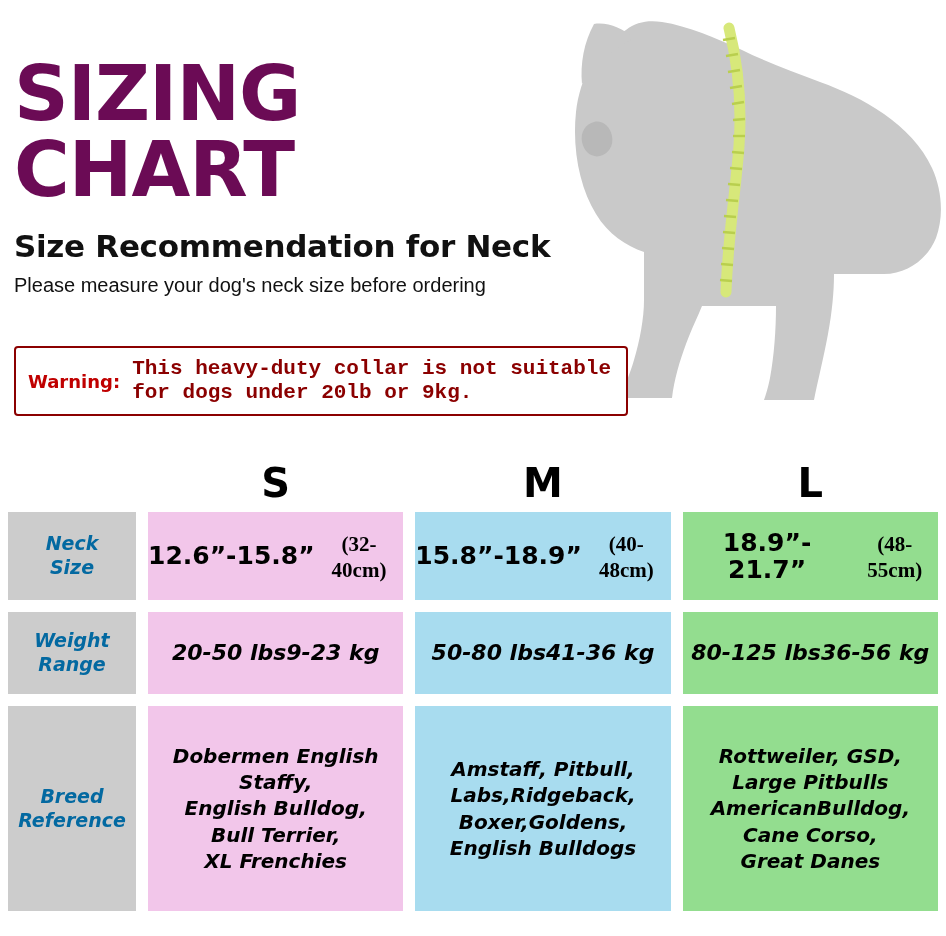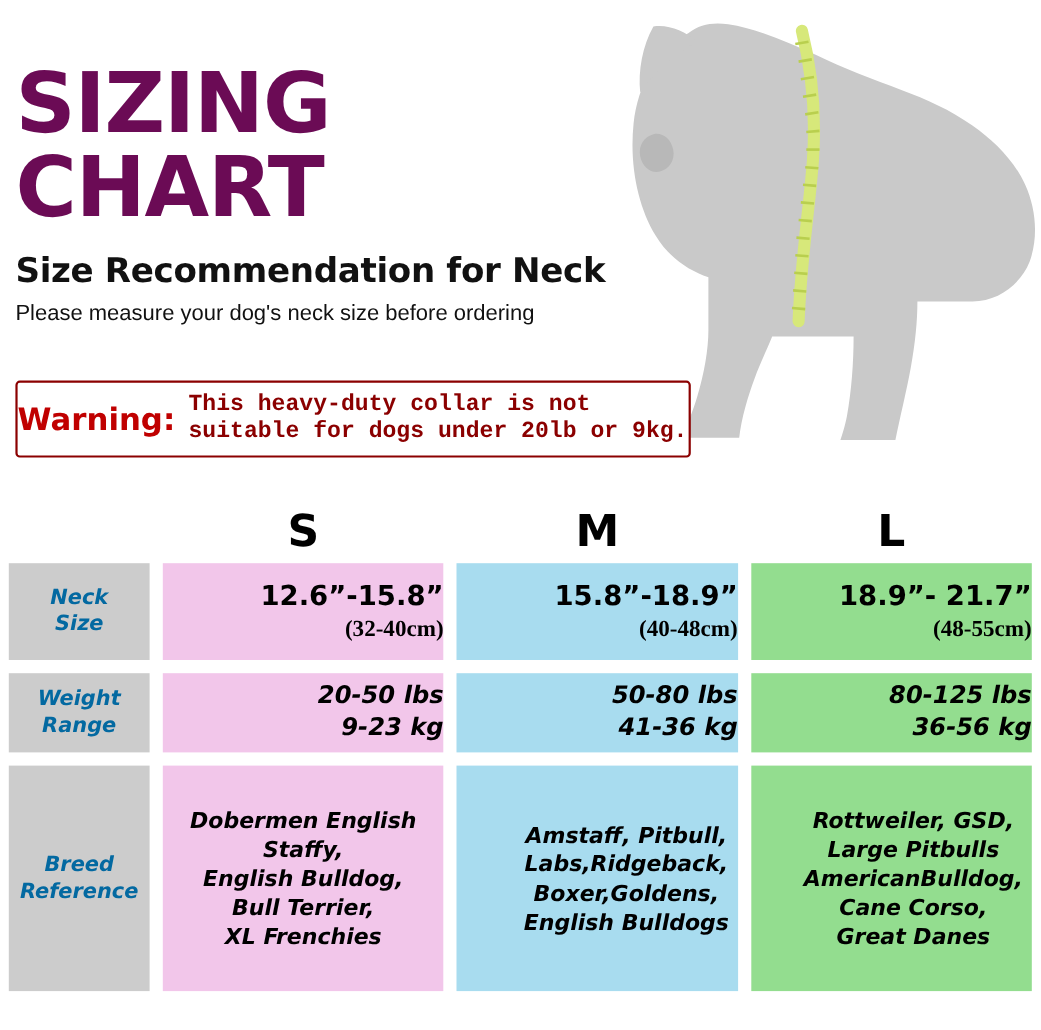--- a/index.html
+++ b/index.html
@@ -68,22 +68,23 @@
     border: 2px solid #8b0000;
     border-radius: 4px;
     box-sizing: border-box;
     display: flex;
     align-items: center;
     background: #fff;
   }
   #warning-label {
     font-family: "DejaVu Sans", sans-serif;
     font-weight: 700;
-    font-size: 28px;
+    font-size: 18px;
     color: #c00000;
+    padding-left: 12px;
     white-space: nowrap;
   }
   #warning-text {
     font-family: Liberation Mono, monospace;
     font-weight: 700;
     font-size: 21px;
     color: #8b0000;
     line-height: 1.15;
     padding-left: 12px;
   }
@@ -118,32 +119,32 @@
     font-family: "DejaVu Sans", sans-serif;
     font-weight: 700;
     font-style: italic;
     font-size: 19px;
     line-height: 1.25;
     color: #0369a1;
   }
   .cell {
     flex: 1 1 0;
     display: flex;
-    flex-direction: column;
-    align-items: flex-end;
+    flex-direction: row;
+    align-items: center;
     justify-content: center;
     text-align: center;
     color: #000;
   }
   .pink  { background: #f2c6ea; }
   .blue  { background: #a8dcef; }
   .green { background: #93dd8f; }
 
   .neck-row .cell, .neck-row .rowlabel { height: 88px; }
-  .weight-row .cell, .weight-row .rowlabel { height: 72px; }
+  .weight-row .cell, .weight-row .rowlabel { height: 82px; }
   .breed-row .cell, .breed-row .rowlabel { height: 205px; }
 
   .big {
     font-family: "DejaVu Sans", sans-serif;
     font-weight: 700;
     font-size: 25px;
     line-height: 1.1;
   }
   .small {
     font-family: Liberation Serif, serif;

